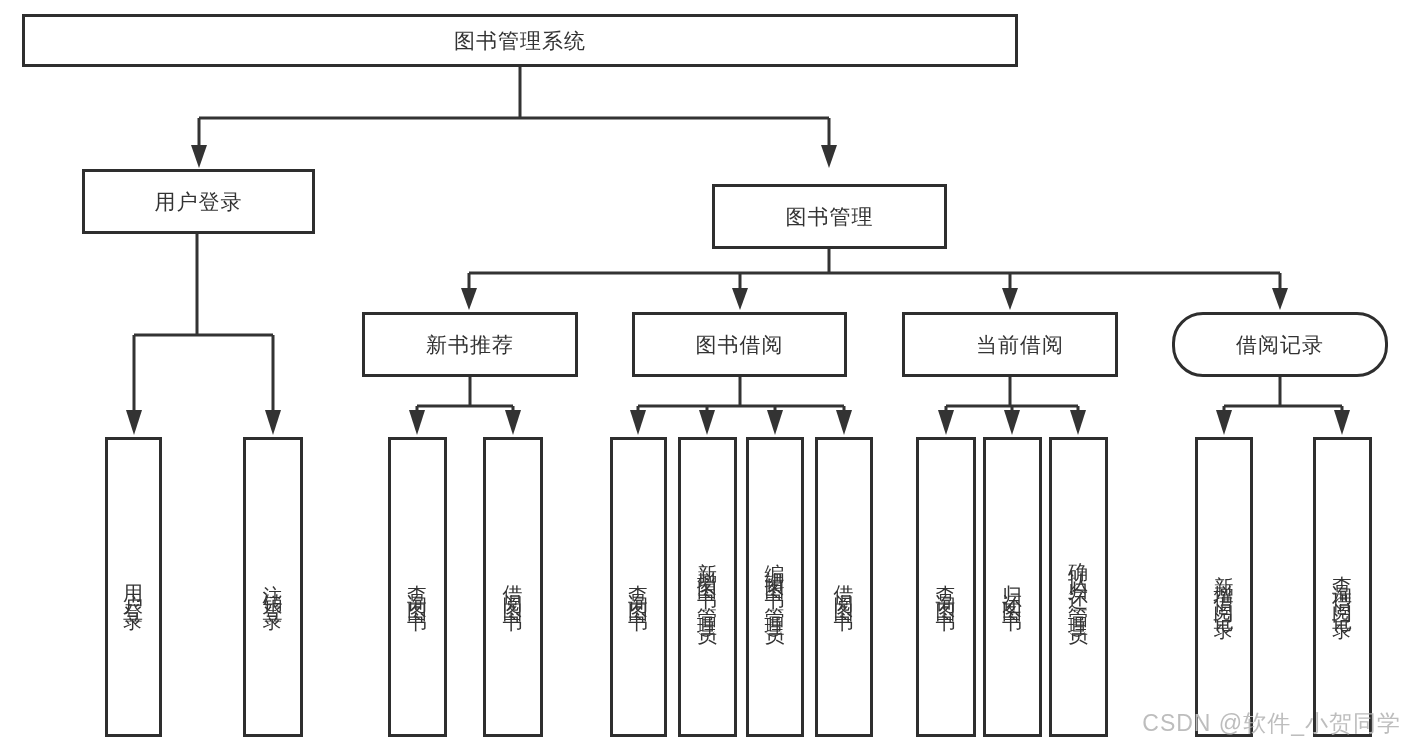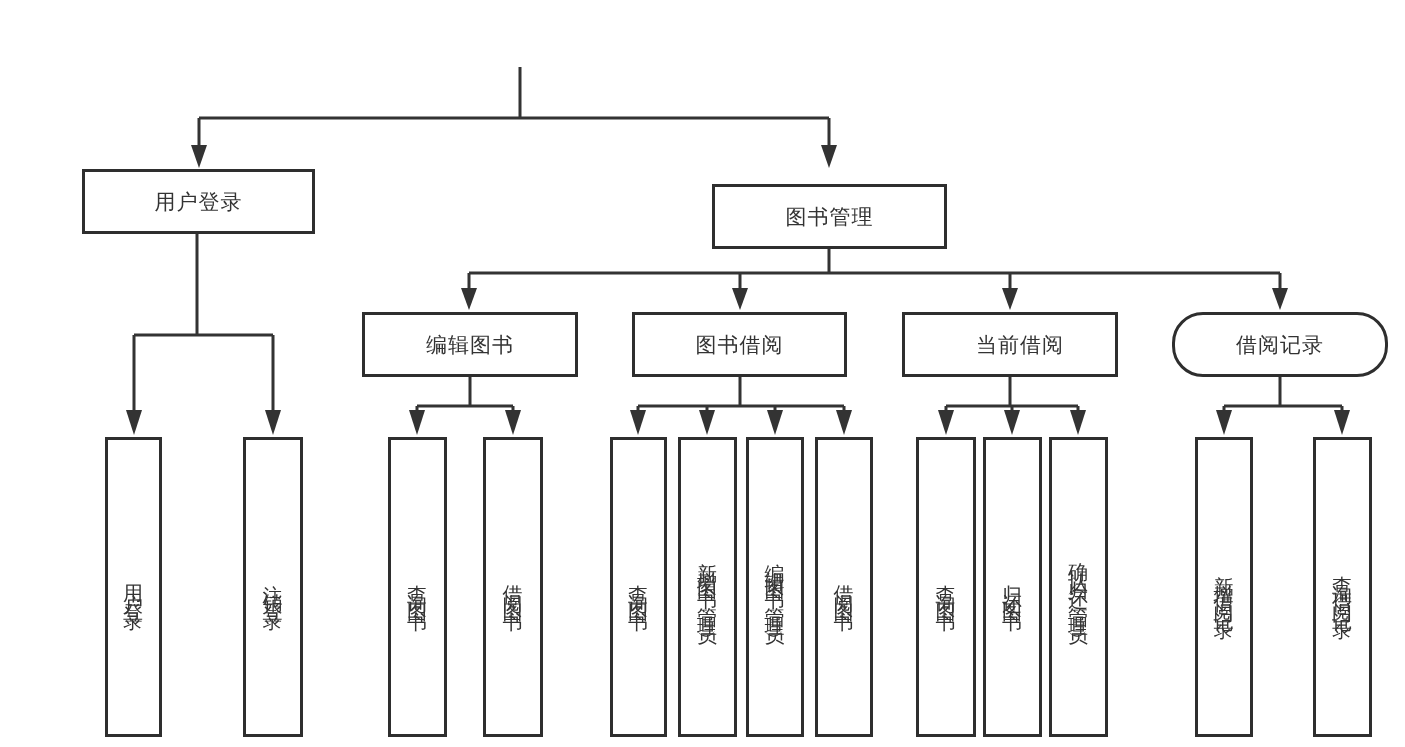--- a/index.html
+++ b/index.html
@@ -117,30 +117,33 @@
 
     <g stroke="#333333" stroke-width="3" fill="none">
       <path d="M1280 377 V406 M1224 406 H1342 M1224 406 V414 M1342 406 V414"></path>
     </g>
     <g fill="#333333" stroke="none">
       <polygon points="1216,410 1232,410 1224,435"></polygon>
       <polygon points="1334,410 1350,410 1342,435"></polygon>
     </g>
   </svg>
 
+  <div class="node hbox" style="left:22px; top:14px; width:996px; height:53px;">
+    <span class="label">图书管理系统</span>
+  </div>
 
   <div class="node hbox" style="left:82px; top:169px; width:233px; height:65px;">
     <span class="label">用户登录</span>
   </div>
   <div class="node hbox" style="left:712px; top:184px; width:235px; height:65px;">
     <span class="label">图书管理</span>
   </div>
 
   <div class="node hbox" style="left:362px; top:312px; width:216px; height:65px;">
-    <span class="label">编辑图书</span>
+    <span class="label">新书推荐</span>
   </div>
   <div class="node hbox" style="left:632px; top:312px; width:215px; height:65px;">
     <span class="label">图书借阅</span>
   </div>
   <div class="node hbox" style="left:902px; top:312px; width:216px; height:65px;padding-left:20px;">
     <span class="label">当前借阅</span>
   </div>
   <div class="node hbox" style="left:1172px; top:312px; width:216px; height:65px;border-radius:31px;">
     <span class="label">借阅记录</span>
   </div>
@@ -182,13 +185,14 @@
     <span class="label">确认归还（管理员）</span>
   </div>
 
   <div class="node vbox" style="left:1195px; top:437px; width:58px; height:300px;">
     <span class="label">新增借阅记录</span>
   </div>
   <div class="node vbox" style="left:1313px; top:437px; width:59px; height:300px;">
     <span class="label">查询借阅记录</span>
   </div>
 
+  <div class="watermark">CSDN @软件_小贺同学</div>
 </div>
 
 </body></html>

